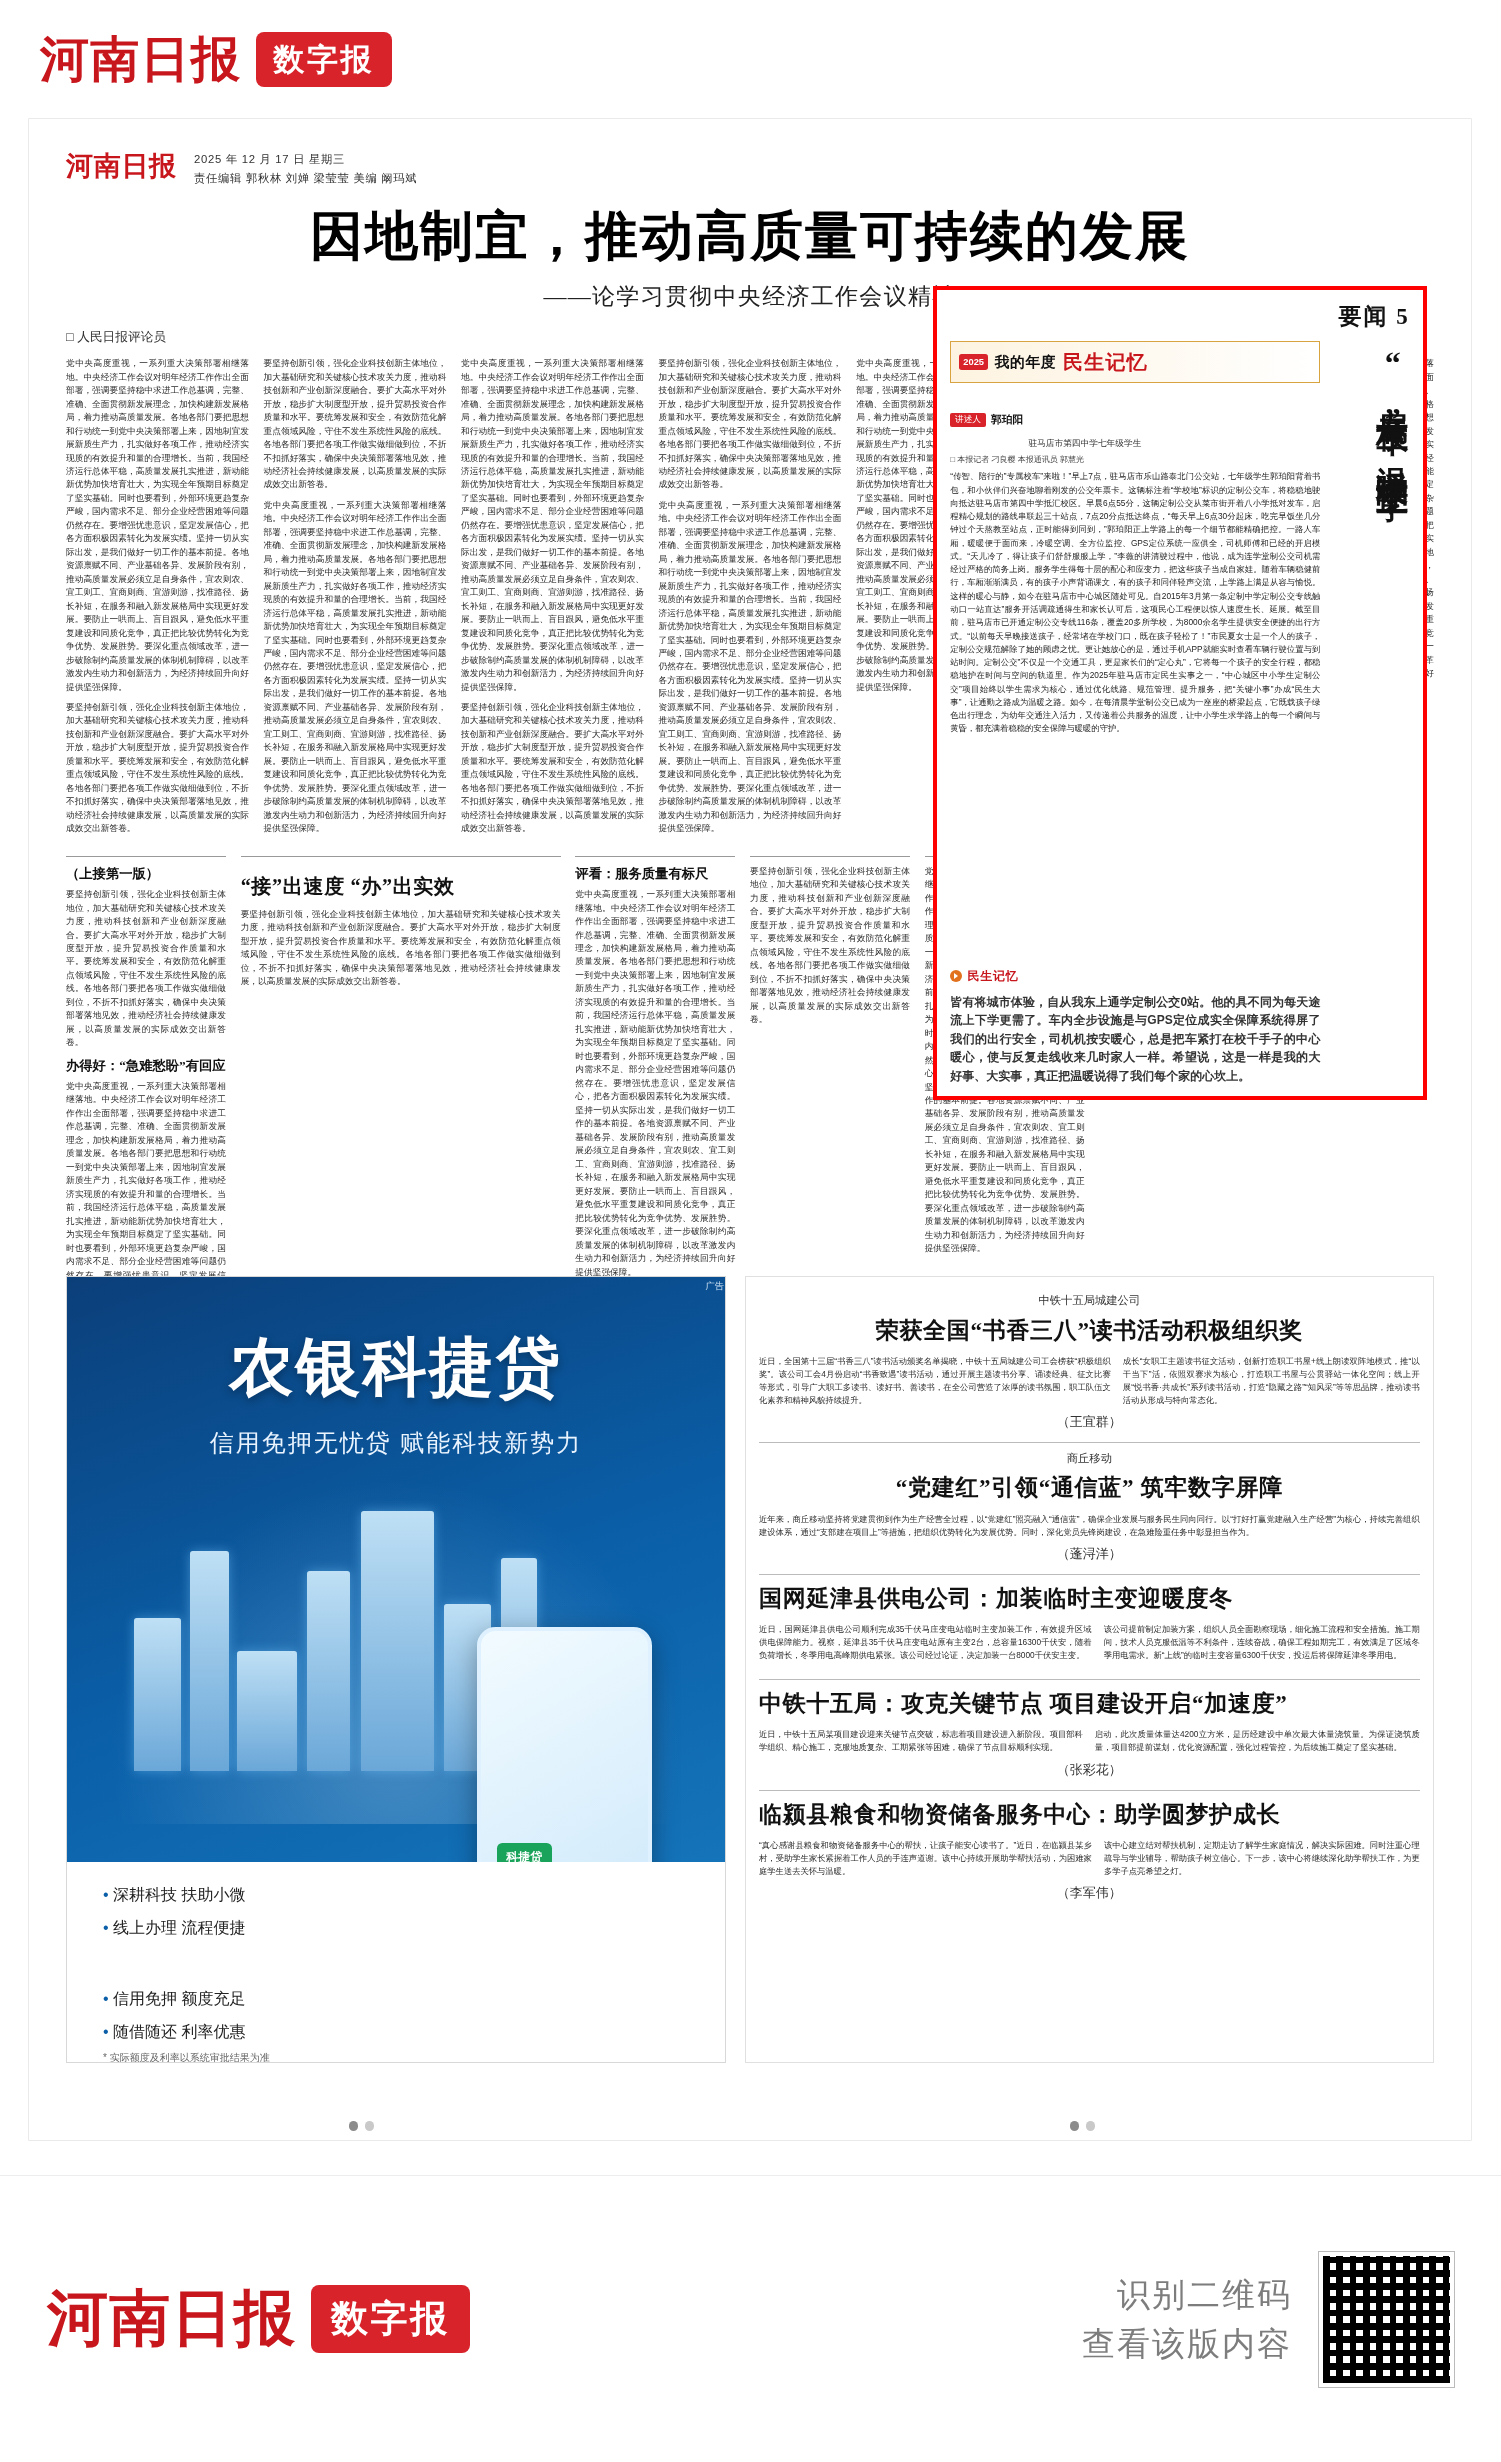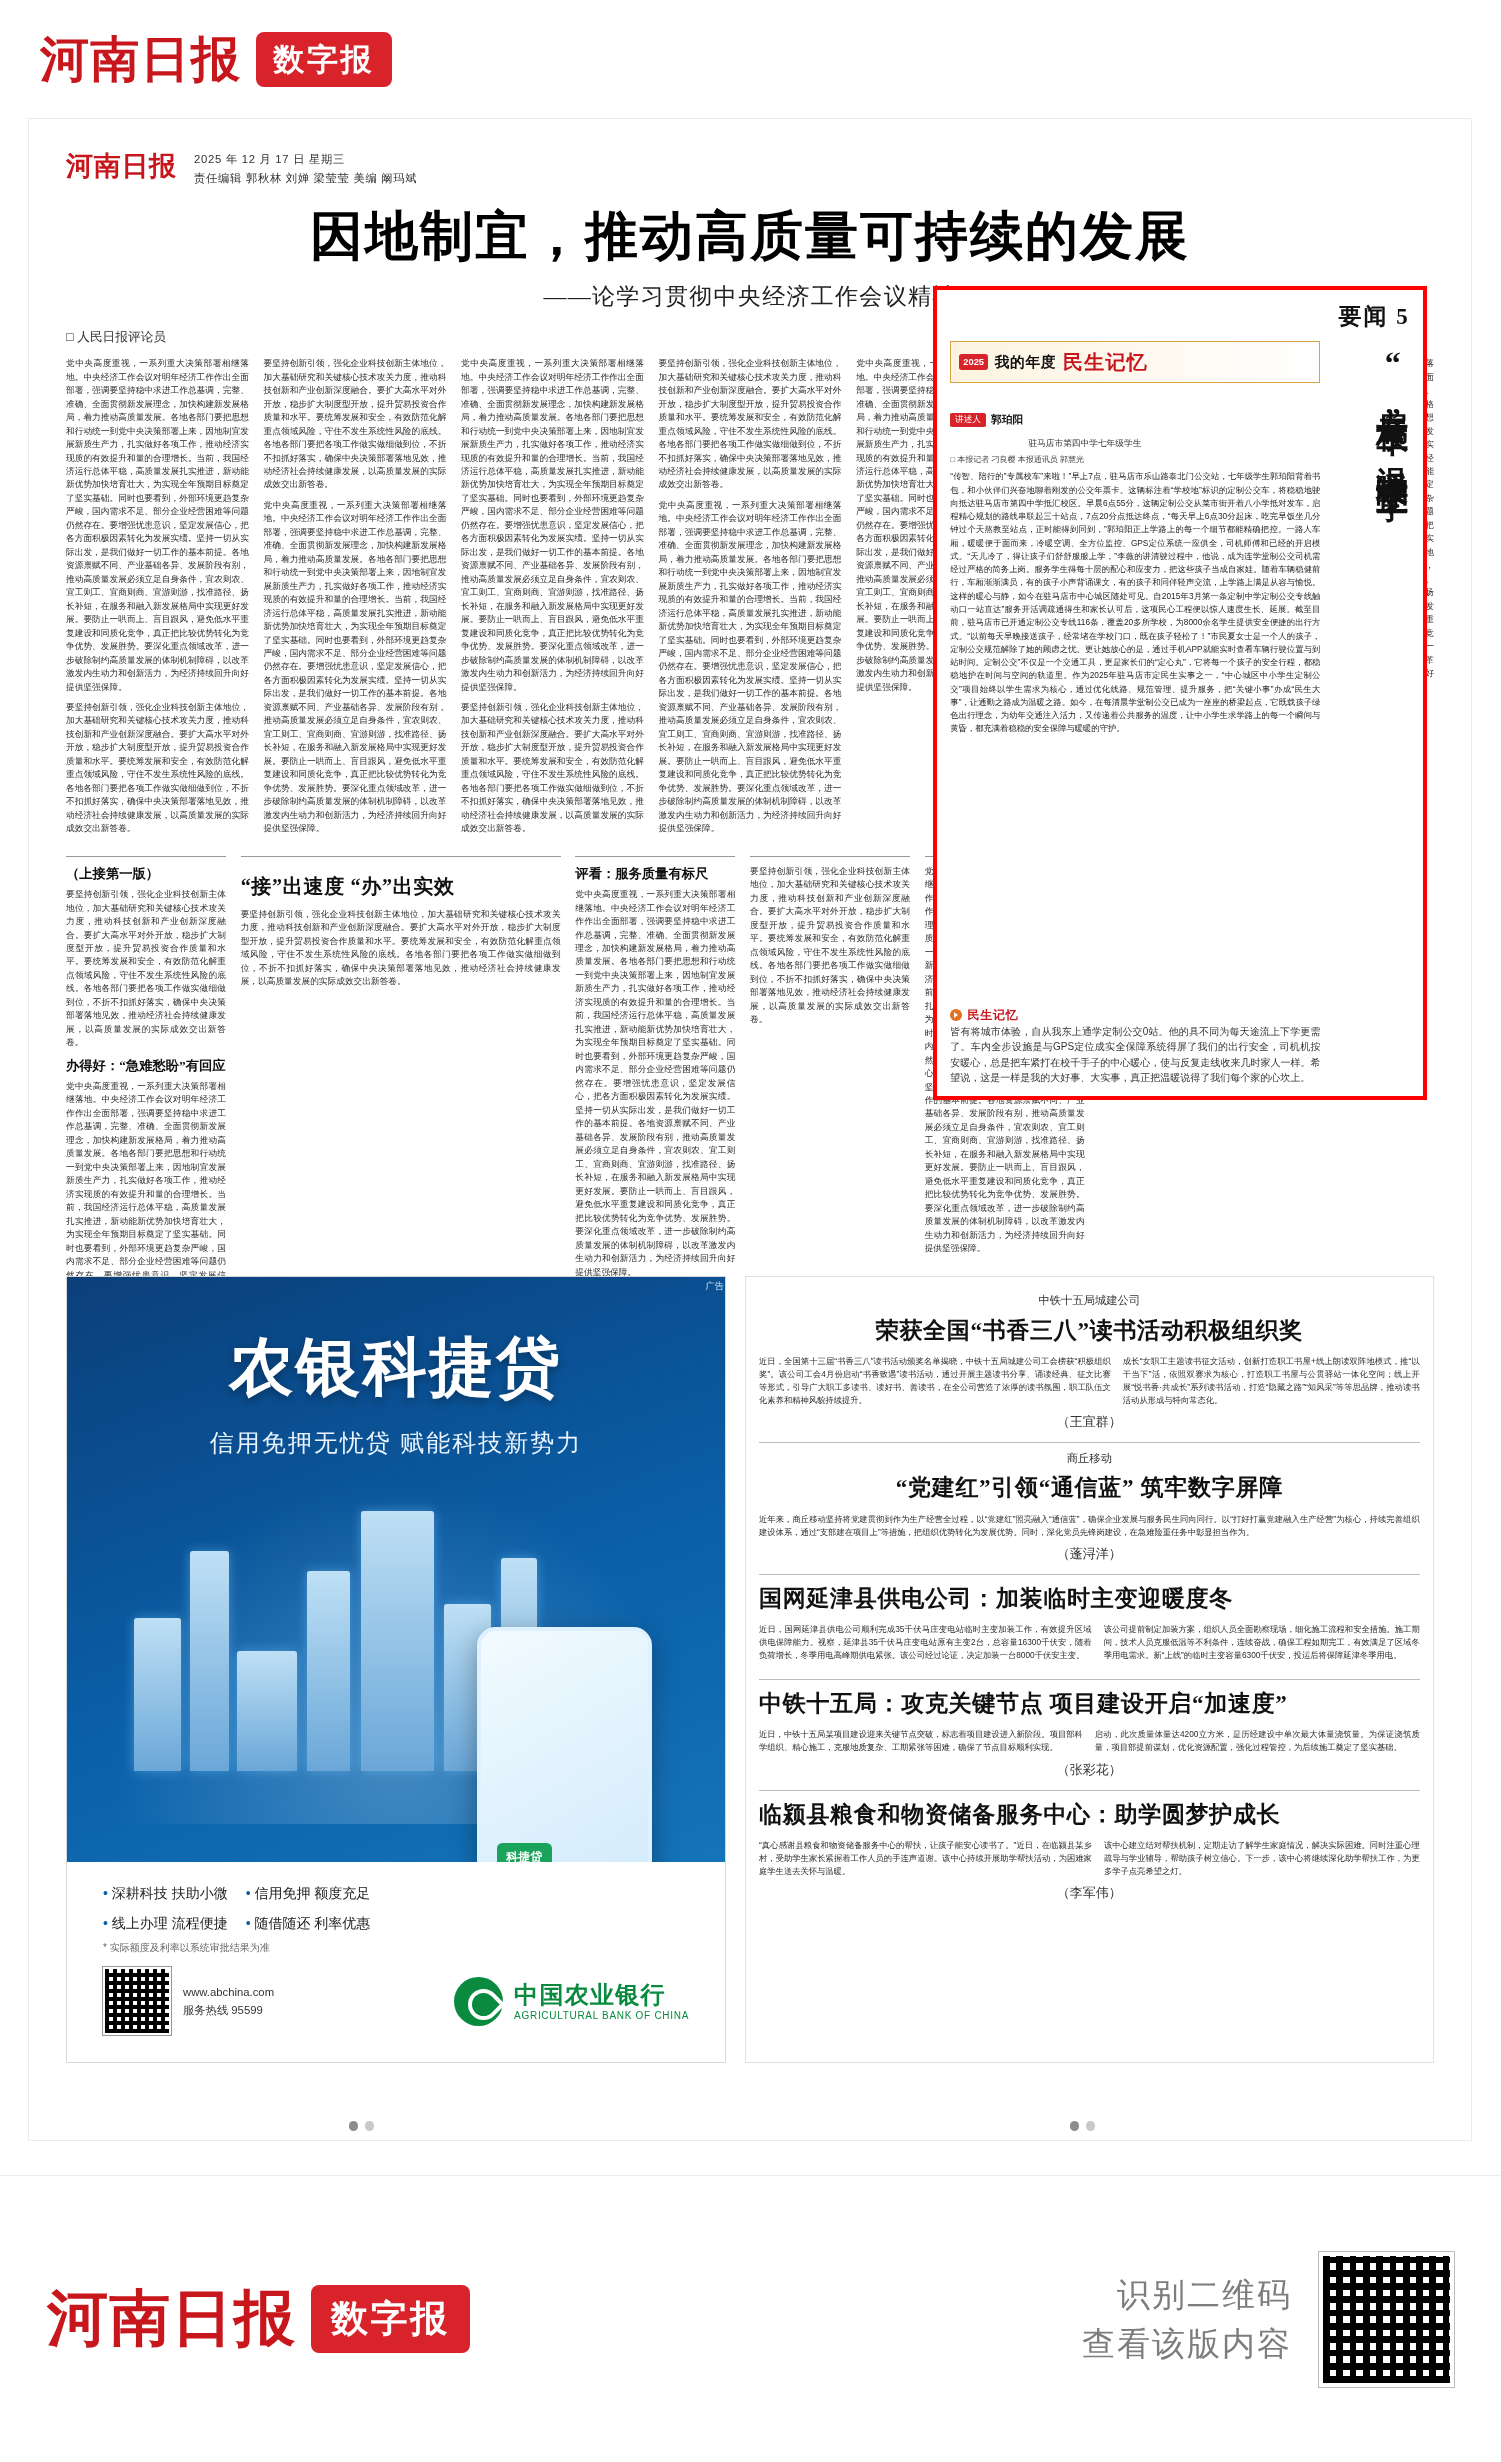--- a/index.html
+++ b/index.html
@@ -269,26 +269,27 @@
     border-bottom: 3.3px solid transparent;
   }
   .hl-footer-label {
     font-family: "Liberation Serif", serif;
     font-weight: bold;
     color: #c8161d;
     font-size: 12px;
     letter-spacing: 0.7px;
   }
   .hl-note {
-    font-size: 10px;
+    font-size: 12px;
     line-height: 1.55;
     color: #333;
     text-align: justify;
     word-break: break-all;
-    margin-top: 0;
+    margin-top: 8px;
+    font-weight: bold;
   }
   .hl-vtitle {
     width: 80px;
     font-family: "Liberation Serif", serif;
     font-weight: bold;
     font-size: 32px;
     letter-spacing: 4px;
     writing-mode: vertical-rl;
     text-orientation: upright;
     line-height: 1.12;
@@ -373,23 +374,24 @@
   .ad-bottom {
     position: absolute;
     left: 0; right: 0; bottom: 0;
     height: 200px;
     background: #fff;
     box-sizing: border-box;
     padding: 23px 36px;
   }
   .ad-feats {
     display: flex;
-    gap: 18px;
-    font-size: 14px;
+    gap: 38px;
+    font-size: 16px;
     color: #222;
+    flex-direction: column;
   }
   .ad-feats ul { list-style: none; margin: 0; padding: 0; }
   .ad-feats li { margin-bottom: 12px; }
   .ad-feats li:before { content: "• "; color: #0a5fa8; }
   .ad-foot {
     display: flex;
     align-items: center;
     margin-top: 12px;
   }
   .ad-qr {

